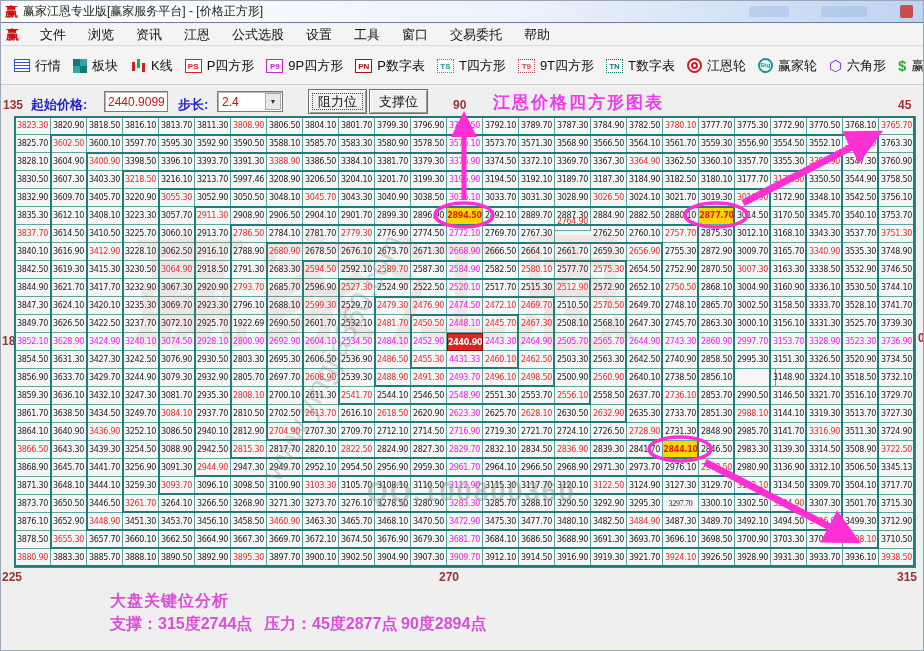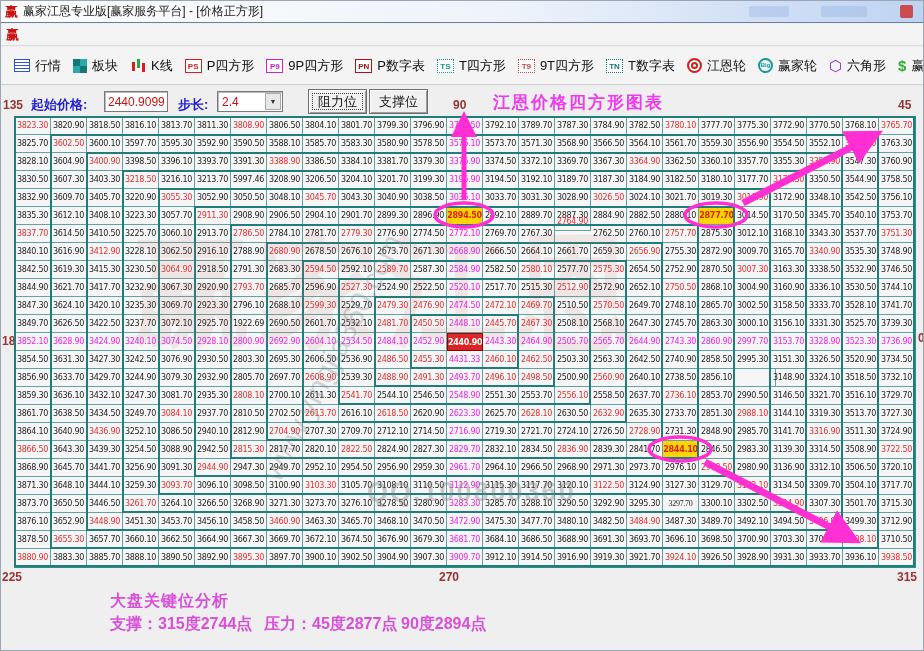--- a/index.html
+++ b/index.html
@@ -105,20 +105,21 @@
 <div id="titlebar">
   <span id="title-logo">赢</span>
   <span id="title-text">赢家江恩专业版[赢家服务平台] - [价格正方形]</span>
   <span class="tb-ghost" style="left:748px;width:40px;"></span>
   <span class="tb-ghost" style="left:820px;width:46px;"></span>
   <span id="tb-badge"></span>
 </div>
 
 <div id="menubar">
   <span id="menu-logo">赢</span>
+  <span id="menu-items"><span class="menu-item">文件</span><span class="menu-item">浏览</span><span class="menu-item">资讯</span><span class="menu-item">江恩</span><span class="menu-item">公式选股</span><span class="menu-item">设置</span><span class="menu-item">工具</span><span class="menu-item">窗口</span><span class="menu-item">交易委托</span><span class="menu-item">帮助</span></span>
 </div>
 
 <div id="toolbar">
   <span id="toolbar-sep"></span>
   <span id="toolbar-items" style="display:flex;align-items:center;">
       <span class="tool-item">
         <span class="ticon icon-table"></span>
         <span>行情</span>
       </span>
       <span class="tool-item">
@@ -689,21 +690,21 @@
     <div class="cell plain" style="left: 504px; top: 342px;">2966.50</div>
     <div class="cell plain" style="left: 540px; top: 342px;">2968.90</div>
     <div class="cell plain" style="left: 576px; top: 342px;">2971.30</div>
     <div class="cell plain" style="left: 612px; top: 342px;">2973.70</div>
     <div class="cell plain" style="left: 648px; top: 342px;">2976.10</div>
     <div class="cell diagonal" style="left: 684px; top: 342px;">2978.50</div>
     <div class="cell plain" style="left: 720px; top: 342px;">2980.90</div>
     <div class="cell plain" style="left: 756px; top: 342px;">3136.90</div>
     <div class="cell plain" style="left: 792px; top: 342px;">3312.10</div>
     <div class="cell plain" style="left: 828px; top: 342px;">3506.50</div>
-    <div class="cell plain" style="left: 864px; top: 342px;">3720.10</div>
+    <div class="cell plain" style="left: 864px; top: 342px;">3345.13</div>
     <div class="cell plain" style="left: 0px; top: 360px;">3871.30</div>
     <div class="cell plain" style="left: 36px; top: 360px;">3648.10</div>
     <div class="cell plain" style="left: 72px; top: 360px;">3444.10</div>
     <div class="cell plain" style="left: 108px; top: 360px;">3259.30</div>
     <div class="cell diagonal" style="left: 144px; top: 360px;">3093.70</div>
     <div class="cell plain" style="left: 180px; top: 360px;">3096.10</div>
     <div class="cell plain" style="left: 216px; top: 360px;">3098.50</div>
     <div class="cell plain" style="left: 252px; top: 360px;">3100.90</div>
     <div class="cell halfangle" style="left: 288px; top: 360px;">3103.30</div>
     <div class="cell plain" style="left: 324px; top: 360px;">3105.70</div>

